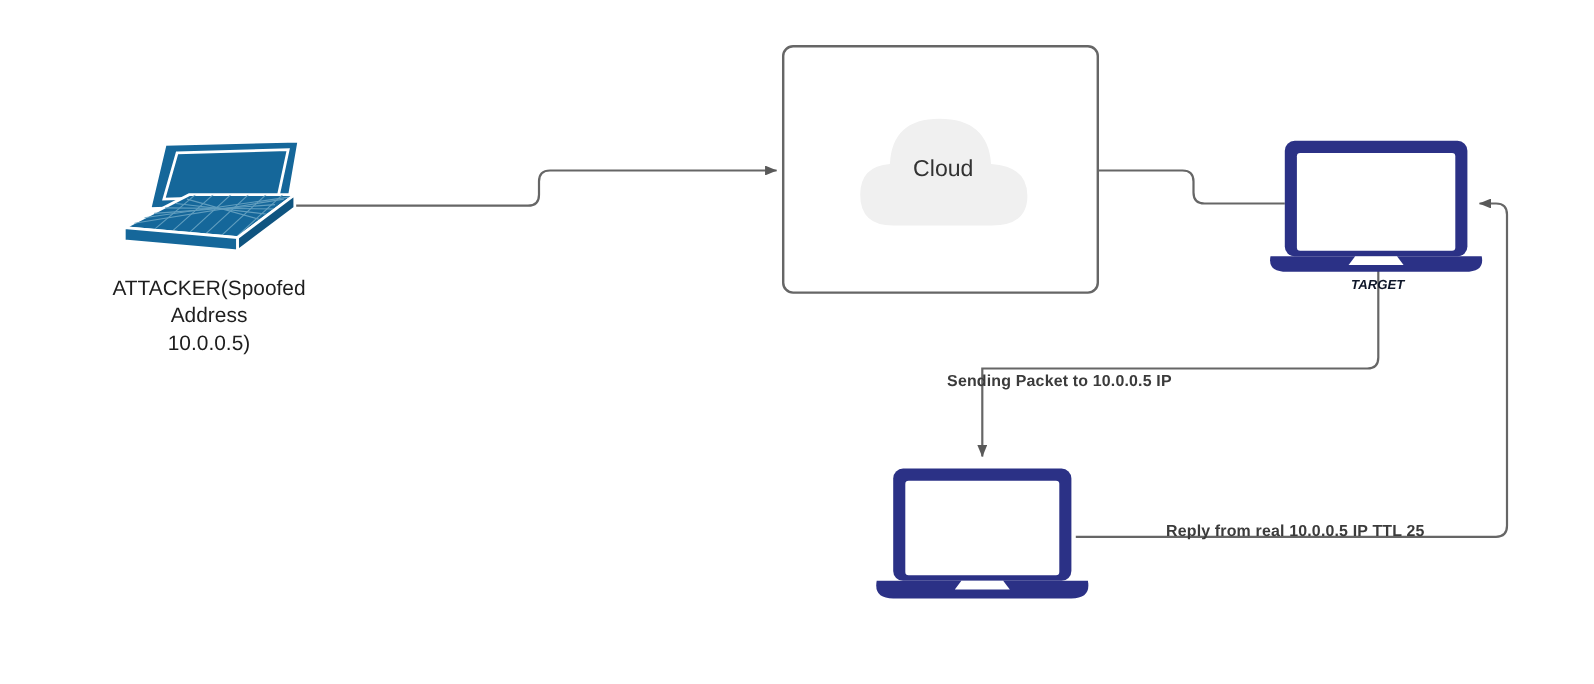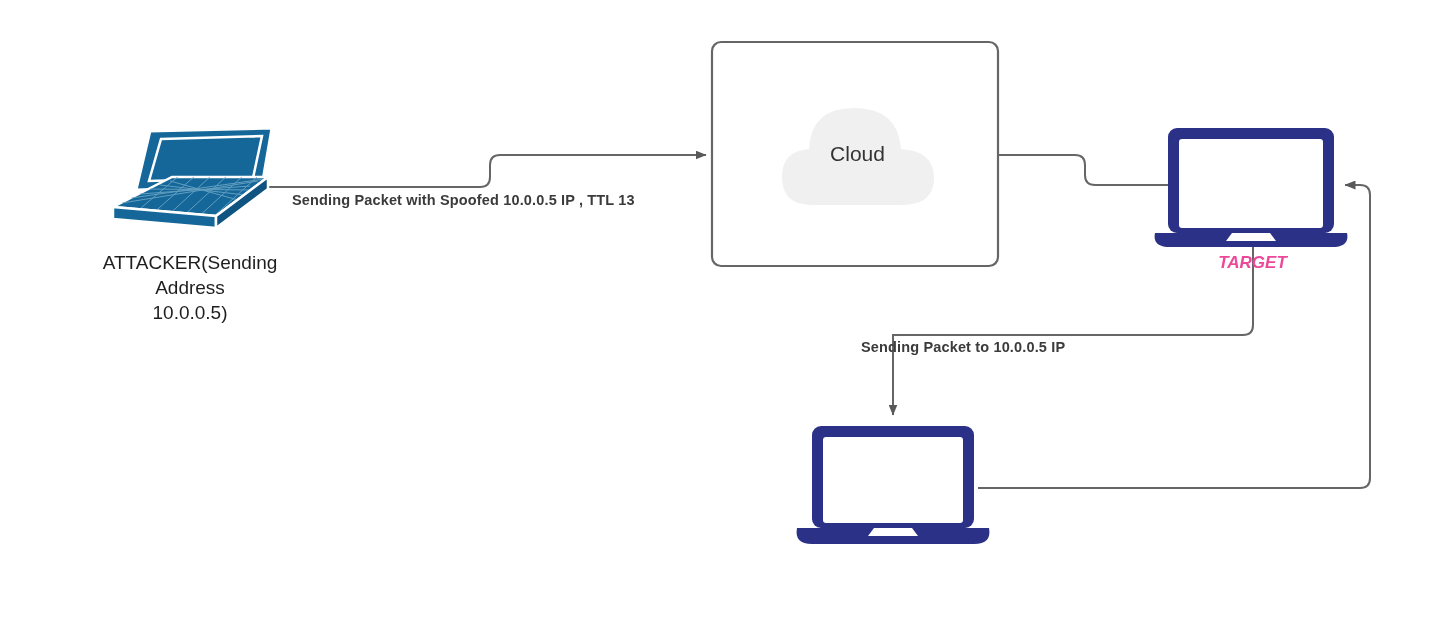--- a/index.html
+++ b/index.html
@@ -40,24 +40,24 @@
     left: 40px;
     top: 250px;
     width: 300px;
     font-size: 19px;
     font-weight: 400;
   }
   .label-target {
     left: 1155px;
     top: 252px;
     width: 195px;
-    font-size: 17px;
+    font-size: 12px;
     font-weight: bold;
     font-style: italic;
-    color: #ec4899;
+    color: #0f172a;
   }
   .label-victim {
     left: 800px;
     top: 553px;
     width: 190px;
     font-size: 18px;
     font-weight: 400;
   }
   .label-cloud {
     position: absolute;
@@ -160,25 +160,25 @@
     <g>
       <rect x="812" y="426" width="162" height="102" rx="9" ry="9" fill="#2B3186"></rect>
       <rect x="823" y="437" width="140" height="86" rx="3" ry="3" fill="#ffffff"></rect>
       <path d="M797,528 L989,528 Q992,544 974,544 L812,544 Q794,544 797,528 z" fill="#2B3186"></path>
       <path d="M874,528 L912,528 L918,536 L868,536 z" fill="#ffffff"></path>
     </g>
   </svg>
 
   <div class="label-cloud">Cloud</div>
 
-  <div class="node-label label-attacker">ATTACKER(Sending
+  <div class="node-label label-attacker">ATTACKER(Spoofed
 Address
 10.0.0.5)</div>
 
   <div class="node-label label-target">TARGET</div>
 
 
-  <div class="edge-label edge-label-spoof">Sending Packet with Spoofed 10.0.0.5 IP , TTL 13</div>
 
   <div class="edge-label edge-label-forward">Sending Packet to 10.0.0.5 IP</div>
 
+  <div class="edge-label edge-label-reply">Reply from real 10.0.0.5 IP TTL 25</div>
 
 </div>
 
 </body></html>

